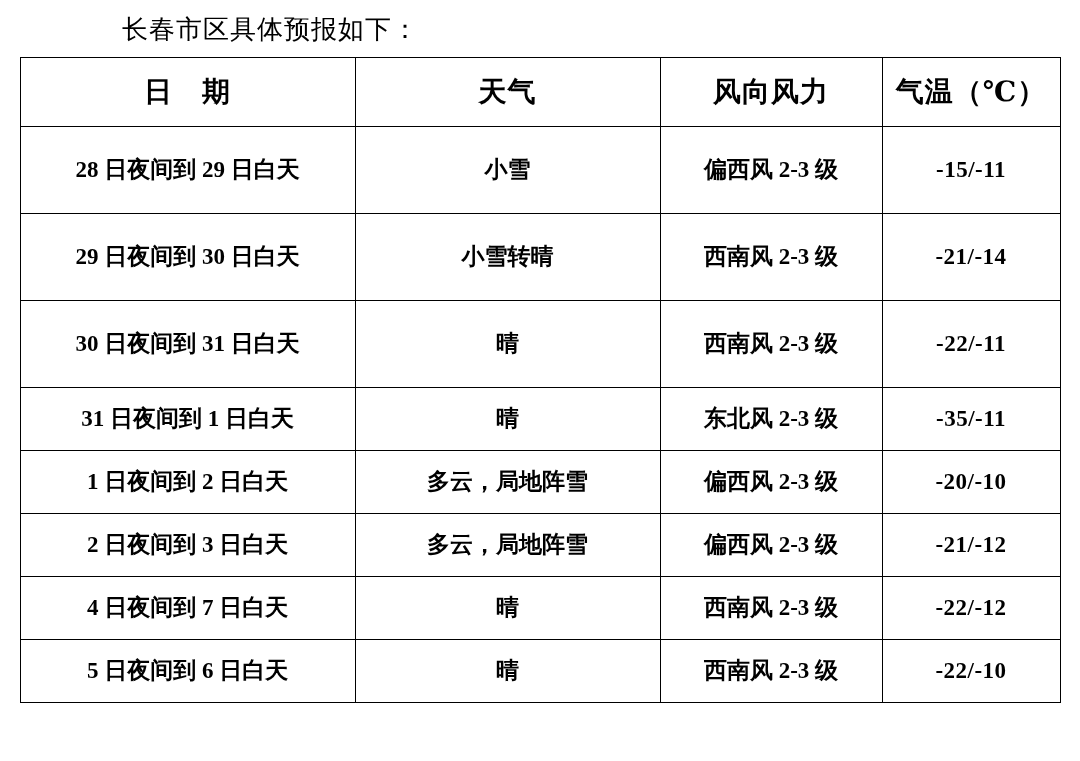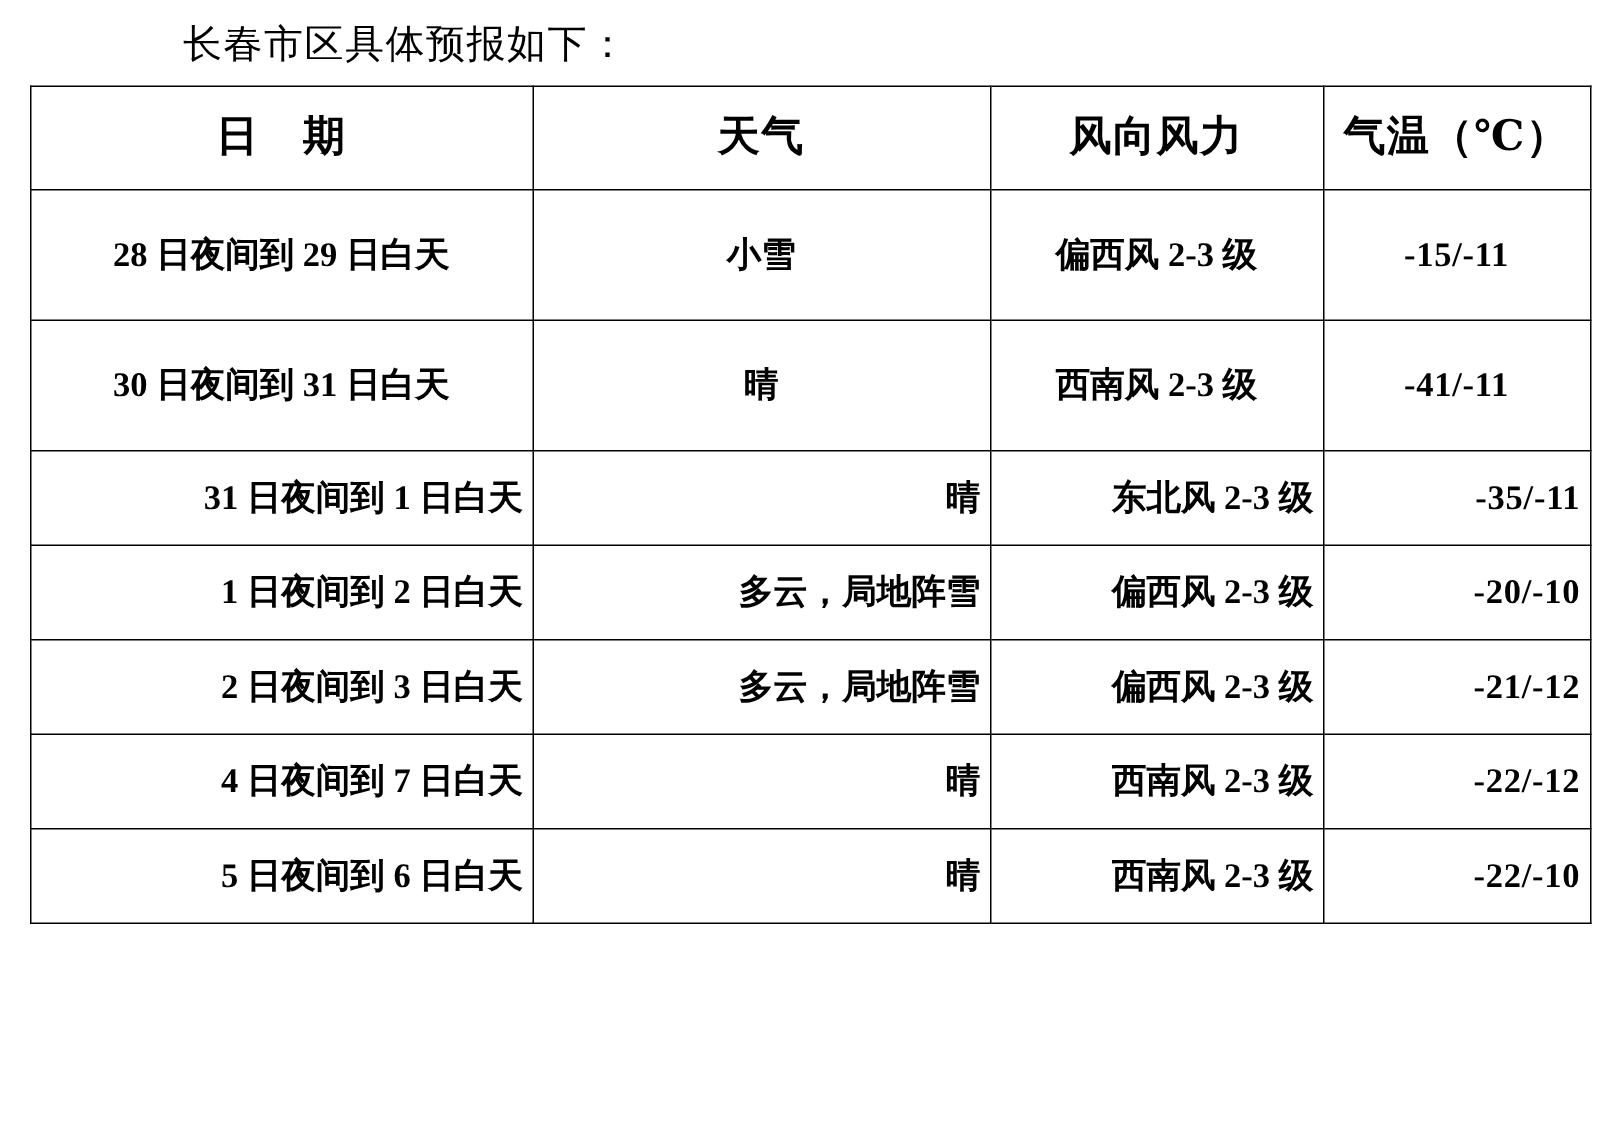--- a/index.html
+++ b/index.html
@@ -58,21 +58,21 @@
   td.date-cell {
     font-size: 23px;
     padding-left: 14px;
     padding-right: 14px;
   }
   td.temp-cell {
     font-size: 22px;
     letter-spacing: 0.5px;
   }
   tr.tall td { height: 74px; }
-  tr.short td { height: 50px; text-align: right; }
+  tr.short td { height: 50px; }
 </style>
 </head>
 <body>
 
 <div class="page">
 
   <div class="intro">长春市区具体预报如下：</div>
 
   <table class="forecast">
     <colgroup>
@@ -90,24 +90,30 @@
       </tr>
     </thead>
     <tbody>
       <tr class="tall">
         <td class="date-cell">28 日夜间到 29 日白天</td>
         <td>小雪</td>
         <td>偏西风 2-3 级</td>
         <td class="temp-cell">-15/-11</td>
       </tr>
       <tr class="tall">
+        <td class="date-cell">29 日夜间到 30 日白天</td>
+        <td>小雪转晴</td>
+        <td>西南风 2-3 级</td>
+        <td class="temp-cell">-21/-14</td>
+      </tr>
+      <tr class="tall">
         <td class="date-cell">30 日夜间到 31 日白天</td>
         <td>晴</td>
         <td>西南风 2-3 级</td>
-        <td class="temp-cell">-41/-11</td>
+        <td class="temp-cell">-22/-11</td>
       </tr>
       <tr class="short">
         <td class="date-cell">31 日夜间到 1 日白天</td>
         <td>晴</td>
         <td>东北风 2-3 级</td>
         <td class="temp-cell">-35/-11</td>
       </tr>
       <tr class="short">
         <td class="date-cell">1 日夜间到 2 日白天</td>
         <td>多云，局地阵雪</td>

